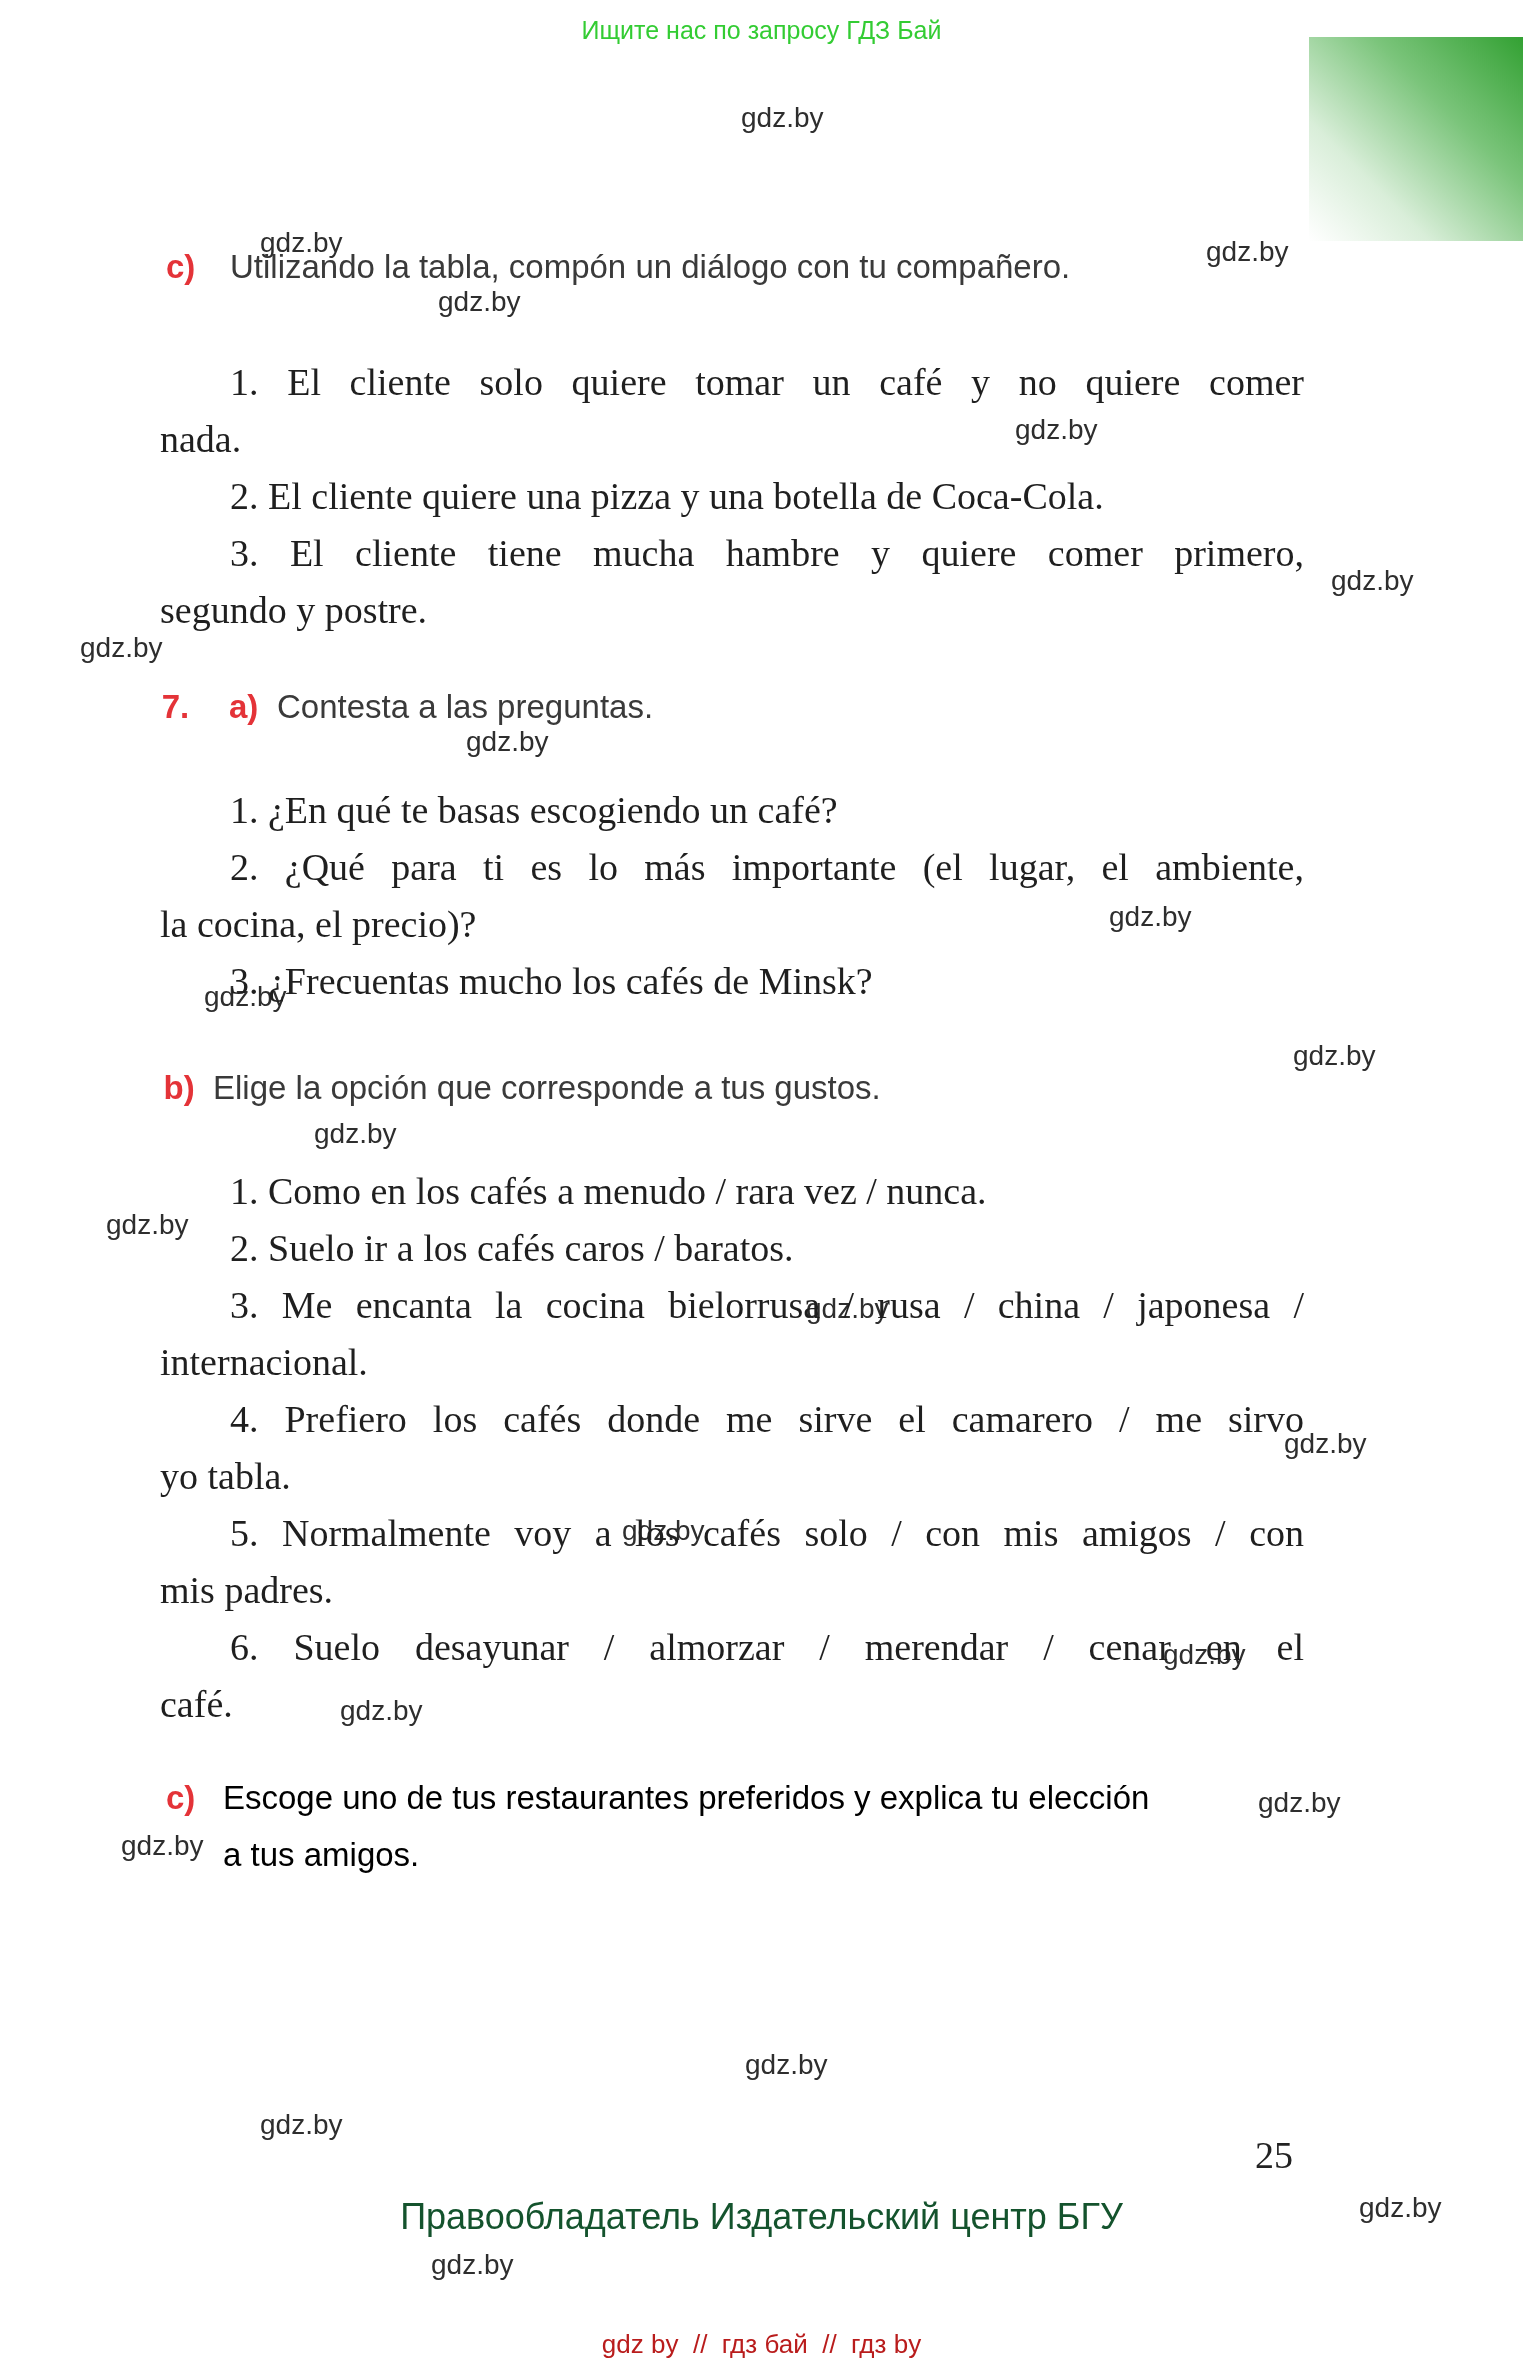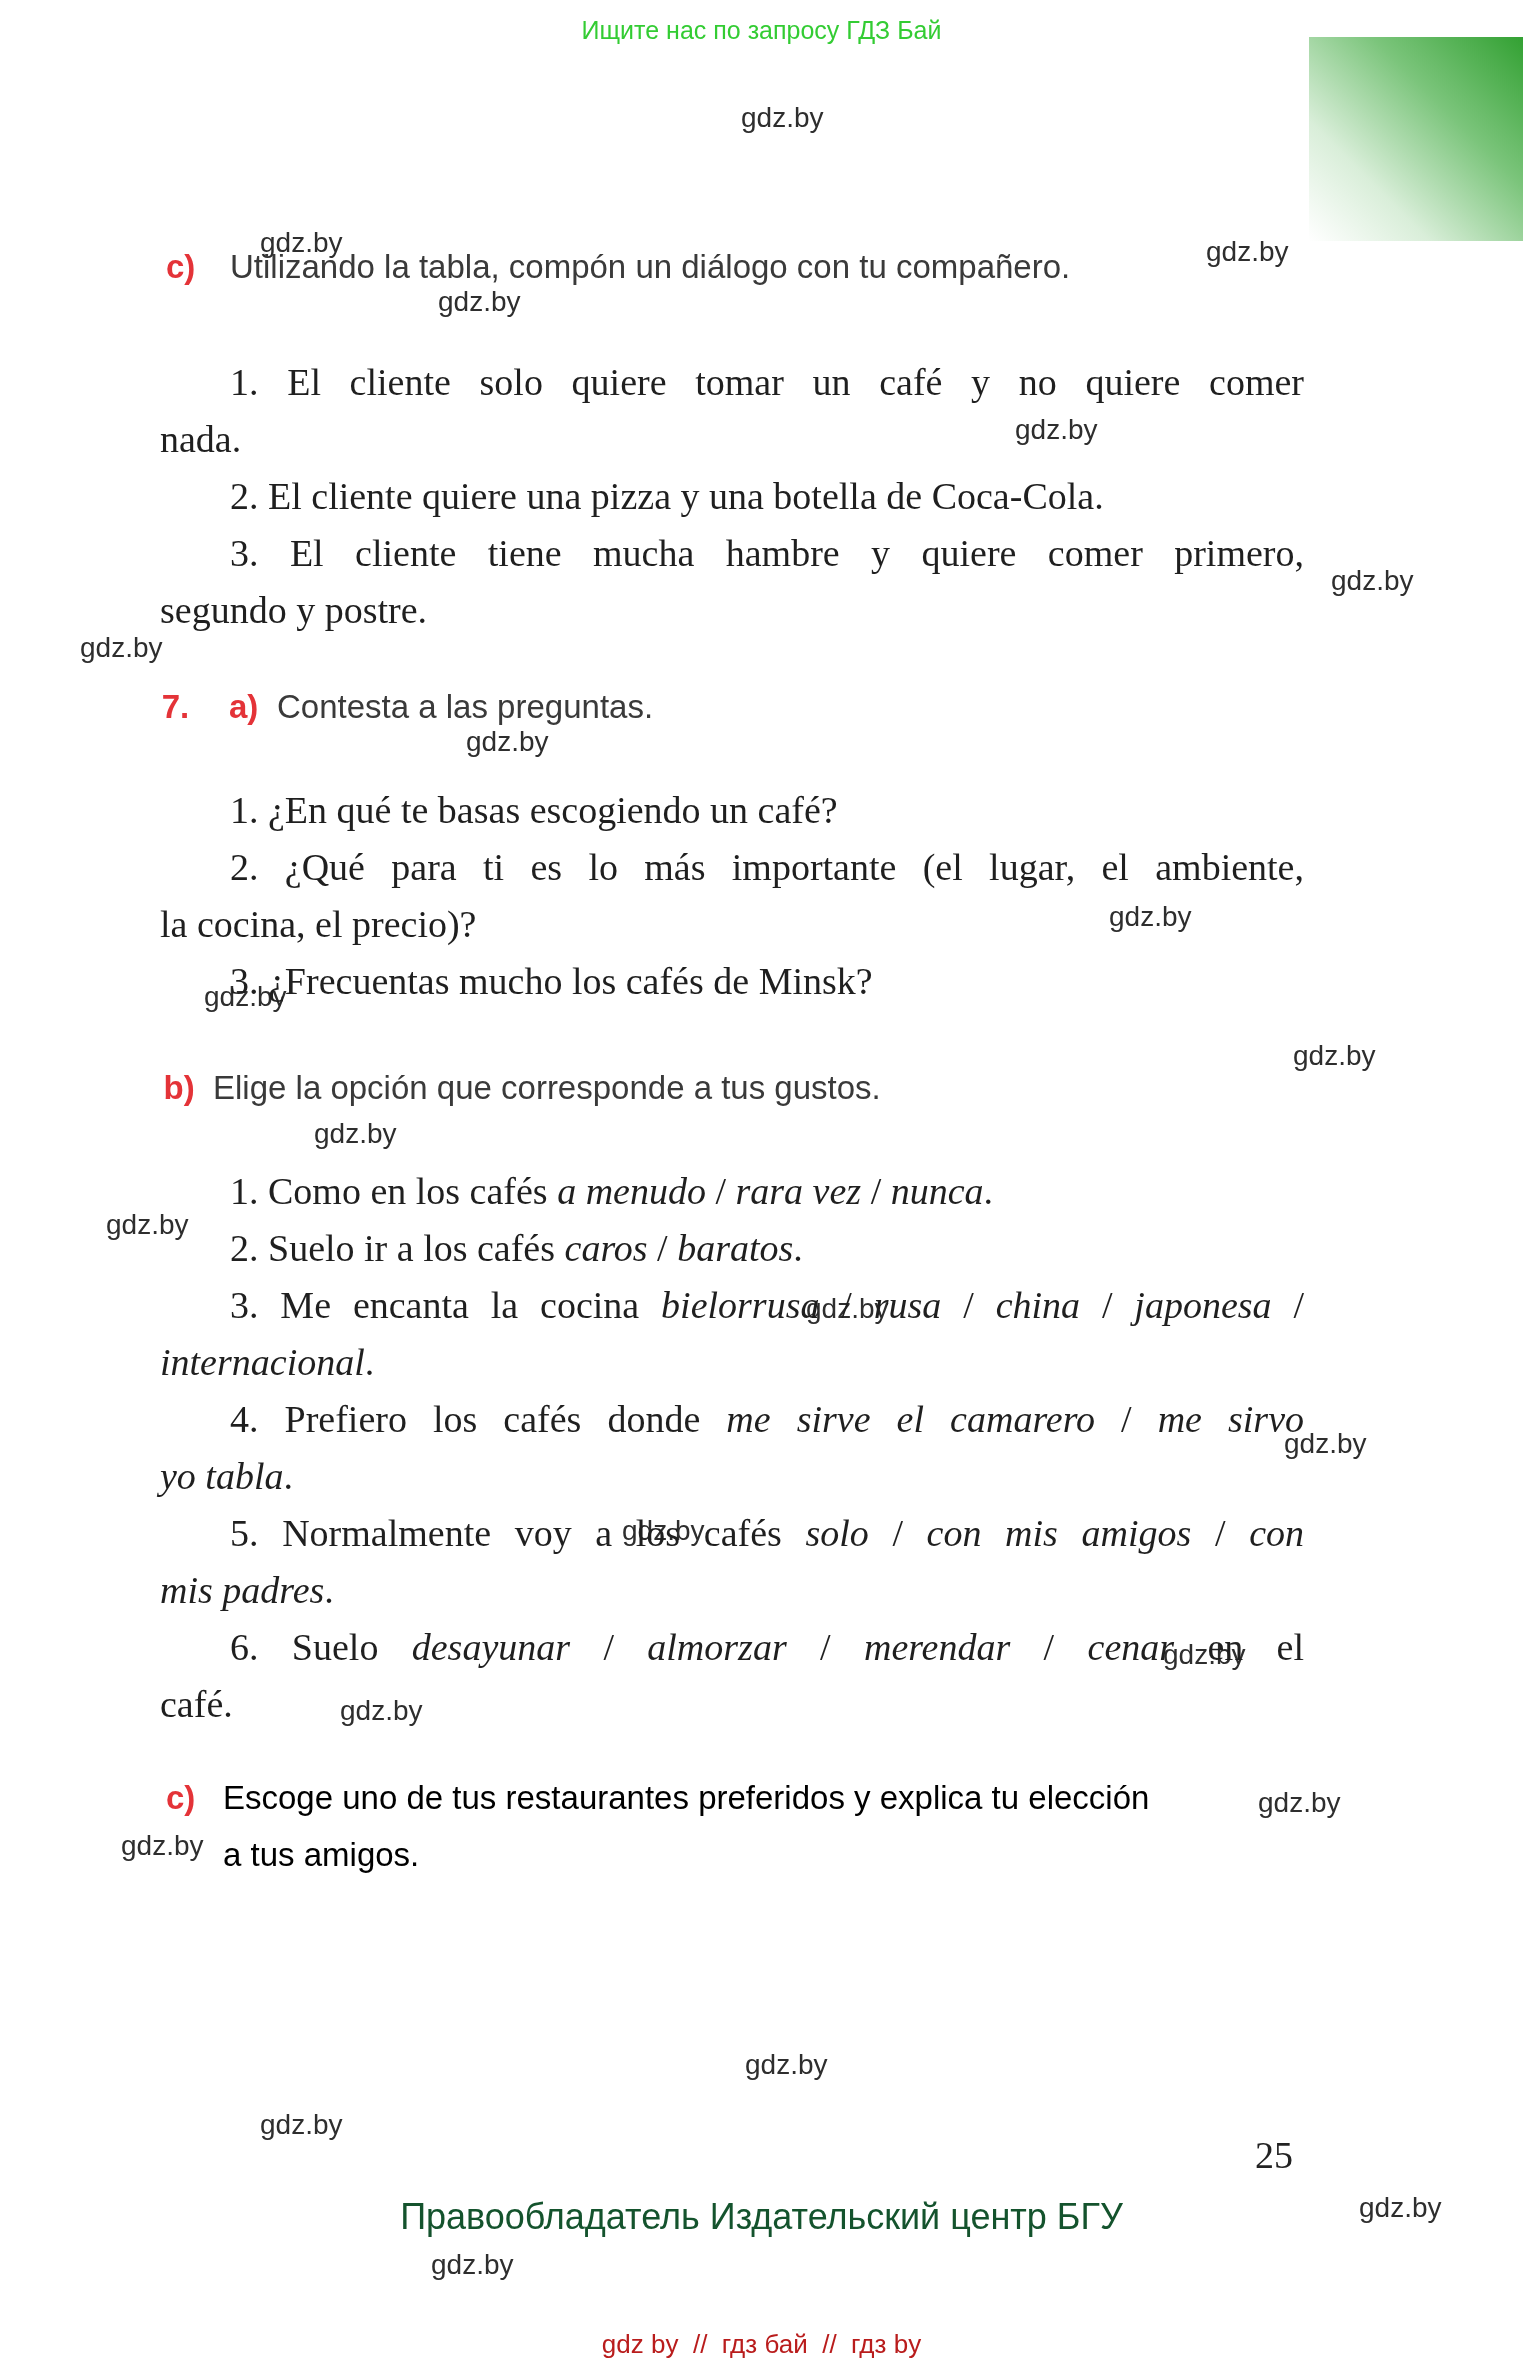--- a/index.html
+++ b/index.html
@@ -10,21 +10,21 @@
   .green-note{position:absolute;top:15.6px;left:50%;transform:translateX(-50%);
         font-family:"Liberation Sans",sans-serif;font-size:25px;color:#33cc33;white-space:nowrap;}
   .wm{position:absolute;font-family:"Liberation Sans",sans-serif;font-size:28px;color:#2e2e2e;
         white-space:nowrap;}
   .sec{position:absolute;left:160px;width:1144px;}
   .marker{position:absolute;top:0;line-height:57px;font-family:"Liberation Sans",sans-serif;
         font-weight:bold;font-size:33px;color:#e43338;}
   .h-title{font-family:"Liberation Sans",sans-serif;font-size:33px;color:#3a3a3a;line-height:57px;}
   .textline{height:57px;line-height:57px;font-size:38px;white-space:normal;}
   .textline.j{text-align:justify;text-align-last:justify;}
-  .it{font-style:italic;margin-top:28px;}
+  .it{margin-top:28px;}
   .h-lines .textline{font-family:"Liberation Sans",sans-serif;font-size:33px;color:#000000;}
   .modelo-label{position:absolute;left:4.3px;top:0;line-height:57px;font-size:38px;letter-spacing:5.2px;}
   .modelo-lines{margin-left:195px;}
   .pageno{position:absolute;left:1255px;top:2133px;font-size:38px;color:#222222;}
   .copyright{position:absolute;top:2196px;left:50%;transform:translateX(-50%);
         font-family:"Liberation Sans",sans-serif;font-size:36px;color:#14532d;white-space:nowrap;}
   .links{position:absolute;top:2329px;left:50%;transform:translateX(-50%);
         font-family:"Liberation Sans",sans-serif;font-size:26px;color:#b91c1c;white-space:pre;}
 </style>
 </head>

